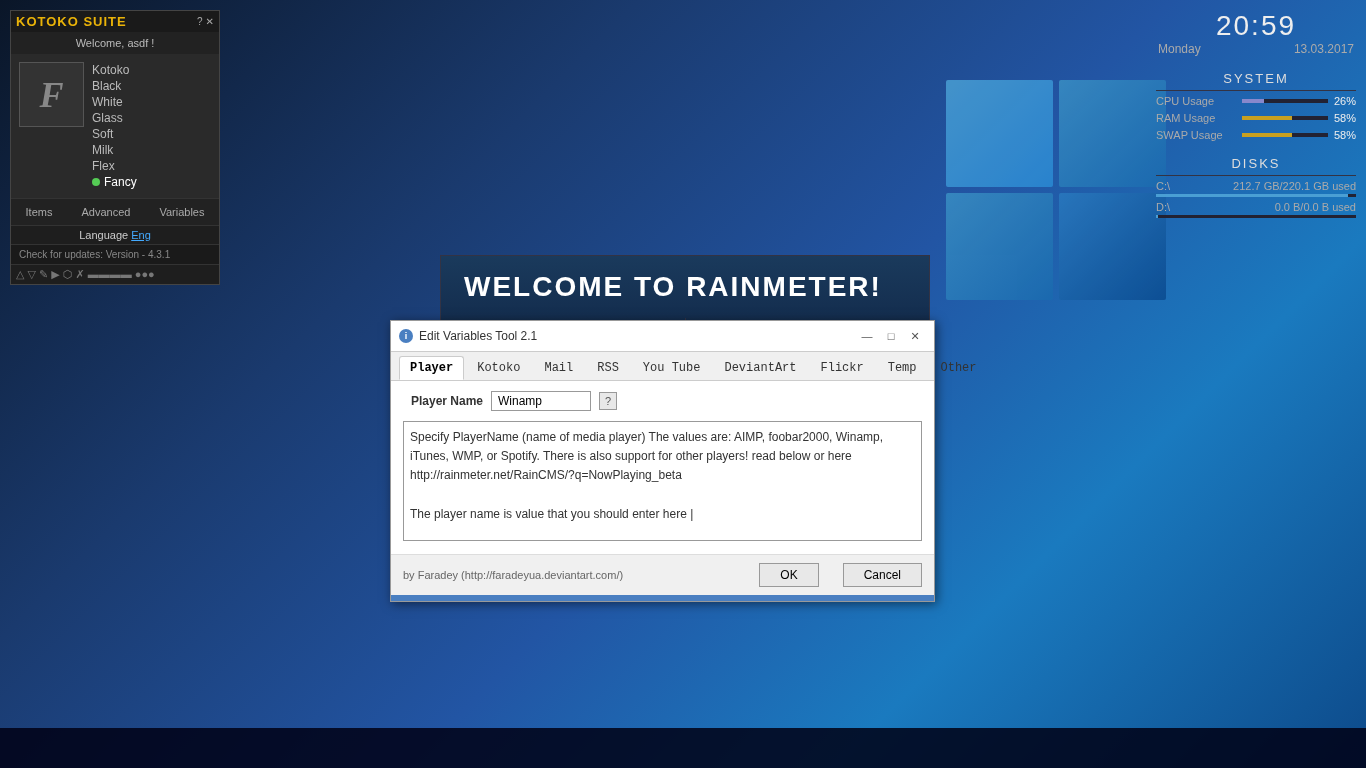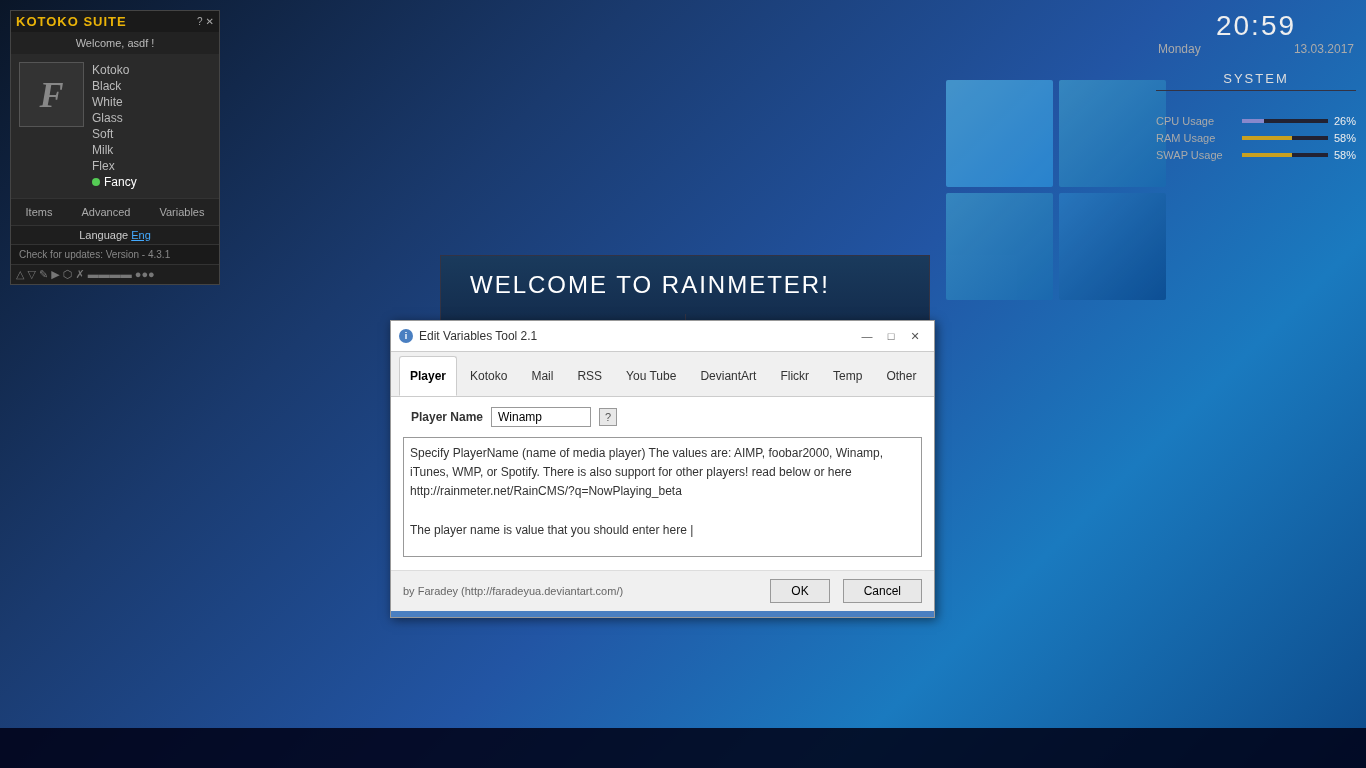--- a/index.html
+++ b/index.html
@@ -196,21 +196,21 @@
       font-size: 12px;
       color: #aaa;
       margin-bottom: 15px;
       padding: 0 2px;
     }
     .sys-section-title {
       text-align: center;
       font-size: 13px;
       color: #ddd;
       letter-spacing: 2px;
-      margin-bottom: 24px;
+      margin-bottom: 4px;
       border-bottom: 1px solid #334;
       padding-bottom: 4px;
     }
     .sys-stat {
       display: flex;
       justify-content: space-between;
       align-items: center;
       margin-bottom: 5px;
     }
     .sys-stat-label {
@@ -260,24 +260,24 @@
       top: 255px;
       left: 440px;
       width: 490px;
       background: linear-gradient(180deg, #1a3a5c 0%, #0d2040 100%);
       border: 1px solid #334;
       color: #ccc;
       font-size: 13px;
       z-index: 50;
     }
     .rm-title {
-      padding: 15px 29px;
-      font-size: 24px;
+      padding: 15px 23px;
+      font-size: 28px;
       color: #fff;
-      font-weight: 400;
+      font-weight: 700;
       letter-spacing: 2px;
     }
     .rm-body {
       display: flex;
       gap: 0;
     }
     .rm-left, .rm-right {
       flex: 1;
       padding: 15px 20px;
     }
@@ -362,28 +362,29 @@
 
     
     .dialog-tabs {
       display: flex;
       background: #f0f0f0;
       border-bottom: 1px solid #ccc;
       padding: 4px 8px 0;
       gap: 2px;
     }
     .tab {
-      padding: 12px 10px;
+      padding: 4px 10px;
       font-size: 12px;
       color: #333;
       cursor: pointer;
       border: 1px solid transparent;
       background: transparent;
       border-radius: 3px 3px 0 0;
       white-space: nowrap;
+      font-family: Liberation Mono, monospace;
     }
     .tab.active {
       background: #fff;
       border: 1px solid #ccc;
       border-bottom: 1px solid #fff;
       font-weight: bold;
       color: #000;
     }
 
     
@@ -442,21 +443,21 @@
       padding: 8px 12px;
       background: #f0f0f0;
       border-top: 1px solid #ddd;
     }
     .dialog-footer-left {
       font-size: 11px;
       color: #666;
     }
     .dialog-footer-btns {
       display: flex;
-      gap: 13px;
+      gap: 24px;
     }
     .dialog-ok-btn, .dialog-cancel-btn {
       padding: 4px 20px;
       font-size: 12px;
       border: 1px solid #999;
       cursor: pointer;
     }
     .dialog-ok-btn {
       background: #e8e8e8;
     }
@@ -555,20 +556,41 @@
     </div>
     <span class="sys-stat-value">58%</span>
   </div>
   <div class="sys-stat">
     <span class="sys-stat-label">SWAP Usage</span>
     <div class="sys-bar-bg">
       <div class="sys-bar-fill swap"></div>
     </div>
     <span class="sys-stat-value">58%</span>
   </div>
+  <div class="disks-section">
+    <div class="sys-section-title">DISKS</div>
+    <div class="disk-item">
+      <div class="disk-row">
+        <span>C:\</span>
+        <span>212.7 GB/220.1 GB used</span>
+      </div>
+      <div class="disk-bar-bg">
+        <div class="disk-bar-fill-c"></div>
+      </div>
+    </div>
+    <div class="disk-item">
+      <div class="disk-row">
+        <span>D:\</span>
+        <span>0.0 B/0.0 B used</span>
+      </div>
+      <div class="disk-bar-bg">
+        <div class="disk-bar-fill-d"></div>
+      </div>
+    </div>
+  </div>
 </div>
 
 <div class="rainmeter-panel">
   <div class="rm-title">WELCOME TO RAINMETER!</div>
   <div class="rm-body">
     <div class="rm-left">
       <div class="rm-left-title">illustro: Getting started with Rainmeter...</div>
     </div>
     <div class="rm-right">
       <div class="rm-right-title">Start using Rainmeter now!</div>

